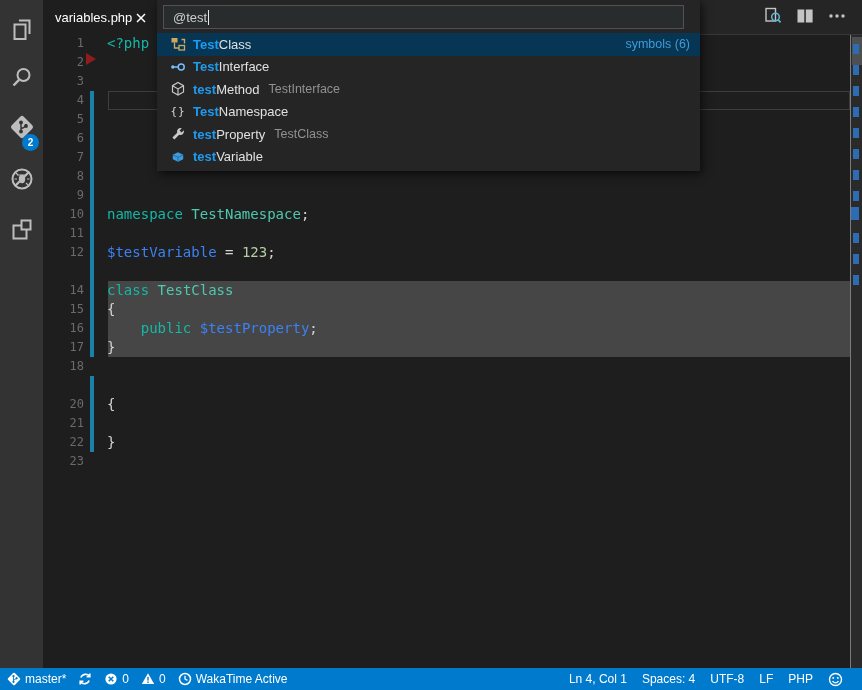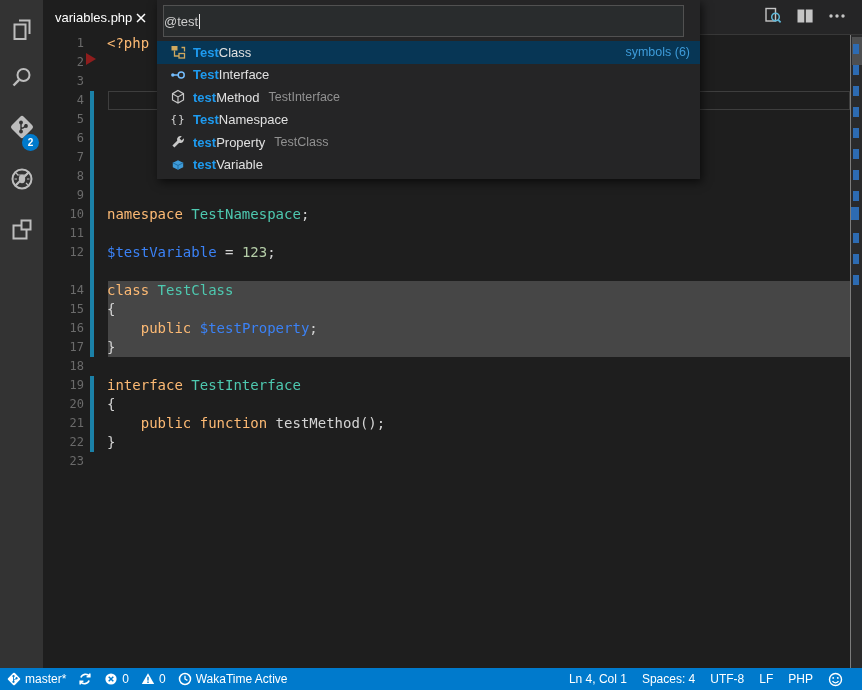--- a/index.html
+++ b/index.html
@@ -25,39 +25,39 @@
 
   
   .range-highlight{position:absolute;left:65px;top:281px;width:754px;height:76px;background:#464646;z-index:1;}
   .current-line{position:absolute;left:65px;top:91px;width:742px;height:19px;border:1px solid #3e3e3e;box-sizing:border-box;z-index:1;}
   .code-lines{position:absolute;left:0;top:0;width:819px;height:668px;z-index:2;}
   .code-row{position:absolute;left:0;width:806px;height:19px;line-height:19px;}
   .ln{position:absolute;left:0;top:0;width:41px;text-align:right;color:#6b6b6b;
       font-family:"DejaVu Sans Mono",monospace;font-size:12px;}
   .code-text{position:absolute;left:64px;top:0;white-space:pre;
       font-family:"DejaVu Sans Mono",monospace;font-size:14px;}
-  .tk-kw{color:#fdba74}.tk-type{color:#4ec9b0}.tk-var{color:#3b82f6}.tk-num{color:#b5cea8}.tk-pl{color:#d4d4d4}
+  .tk-kw{color:#14b8a6}.tk-type{color:#4ec9b0}.tk-var{color:#3b82f6}.tk-num{color:#b5cea8}.tk-pl{color:#d4d4d4}
 
   
   .gut-mod{position:absolute;left:47px;width:4px;background:#1b81a8;z-index:2;}
   .gut-del{position:absolute;left:43px;top:53px;width:0;height:0;z-index:2;
            border-top:6px solid transparent;border-bottom:6px solid transparent;border-left:10px solid #8f1d1d;}
 
   
   .ruler-lane{position:absolute;left:808px;top:35px;width:11px;height:633px;background:#2a2a2b;z-index:2;}
   .ruler-line{position:absolute;left:807px;top:35px;width:1px;height:633px;background:#7c7c7c;z-index:3;}
   .ruler-slider{position:absolute;left:809px;top:37px;width:10px;height:28px;background:#4e4f50;z-index:3;}
   .ruler-mark{position:absolute;left:810px;width:6px;height:10px;background:#2d6bb2;z-index:4;}
   .ruler-mark.wide{left:808px;width:8px;height:13px;}
 
   
   .quick-open{position:absolute;left:157px;top:0;width:543px;z-index:40;background:#252526;
               box-shadow:2px 3px 9px rgba(0,0,0,.65);padding-bottom:3px;}
-  .qo-inputwrap{margin:5px 16px 4px 6px;height:32px;background:#292c2d;border:1px solid #515151;box-sizing:border-box;
-                display:flex;align-items:center;padding:0 0;cursor:text;}
+  .qo-inputwrap{margin:5px 16px 4px 6px;height:24px;background:#292c2d;border:1px solid #515151;box-sizing:border-box;
+                display:flex;align-items:center;padding:0 9px;cursor:text;}
   .qo-query{color:#cccccc;font-size:13px;}
   .caret{display:inline-block;width:1px;height:15px;background:#e8e8e8;margin-left:1px;vertical-align:middle;}
   .qo-row{height:22.5px;display:flex;align-items:center;padding:0 10px 0 13px;font-size:13px;color:#e0e0e0;cursor:pointer;box-sizing:border-box;}
   .qo-row.selected{background:#073655;}
   .qo-icon{width:16px;height:16px;margin-right:7px;display:flex;align-items:center;justify-content:center;flex:none;
            font-family:"DejaVu Sans Mono",monospace;}
   .qo-match{color:#1e9bf0;font-weight:bold;}
   .qo-detail{color:#919191;font-size:12.5px;margin-left:9px;}
   .qo-badge{margin-left:auto;color:#3e9bd9;font-size:12.5px;}
 
@@ -142,31 +142,26 @@
           <span class="code-text"><span class="tk-pl">    </span><span class="tk-kw">public</span><span class="tk-pl"> </span><span class="tk-var">$testProperty</span><span class="tk-pl">;</span></span>
         </div>
         <div class="code-row" style="top: 338px;">
           <span class="ln">17</span>
           <span class="code-text"><span class="tk-pl">}</span></span>
         </div>
         <div class="code-row" style="top: 357px;">
           <span class="ln">18</span>
           <span class="code-text"></span>
         </div>
-        <div class="code-row" style="top: 376px;">
-          <span class="ln">19</span>
-          <span class="code-text"><span class="tk-kw">interface</span><span class="tk-pl"> </span><span class="tk-type">TestInterface</span></span>
-        </div>
         <div class="code-row" style="top: 395px;">
           <span class="ln">20</span>
           <span class="code-text"><span class="tk-pl">{</span></span>
         </div>
         <div class="code-row" style="top: 414px;">
           <span class="ln">21</span>
-          <span class="code-text"><span class="tk-pl">    </span><span class="tk-kw">public</span><span class="tk-pl"> </span><span class="tk-kw">function</span><span class="tk-pl"> </span><span class="tk-pl">testMethod();</span></span>
         </div>
         <div class="code-row" style="top: 433px;">
           <span class="ln">22</span>
           <span class="code-text"><span class="tk-pl">}</span></span>
         </div>
         <div class="code-row" style="top: 452px;">
           <span class="ln">23</span>
           <span class="code-text"></span>
         </div>
       </div>

